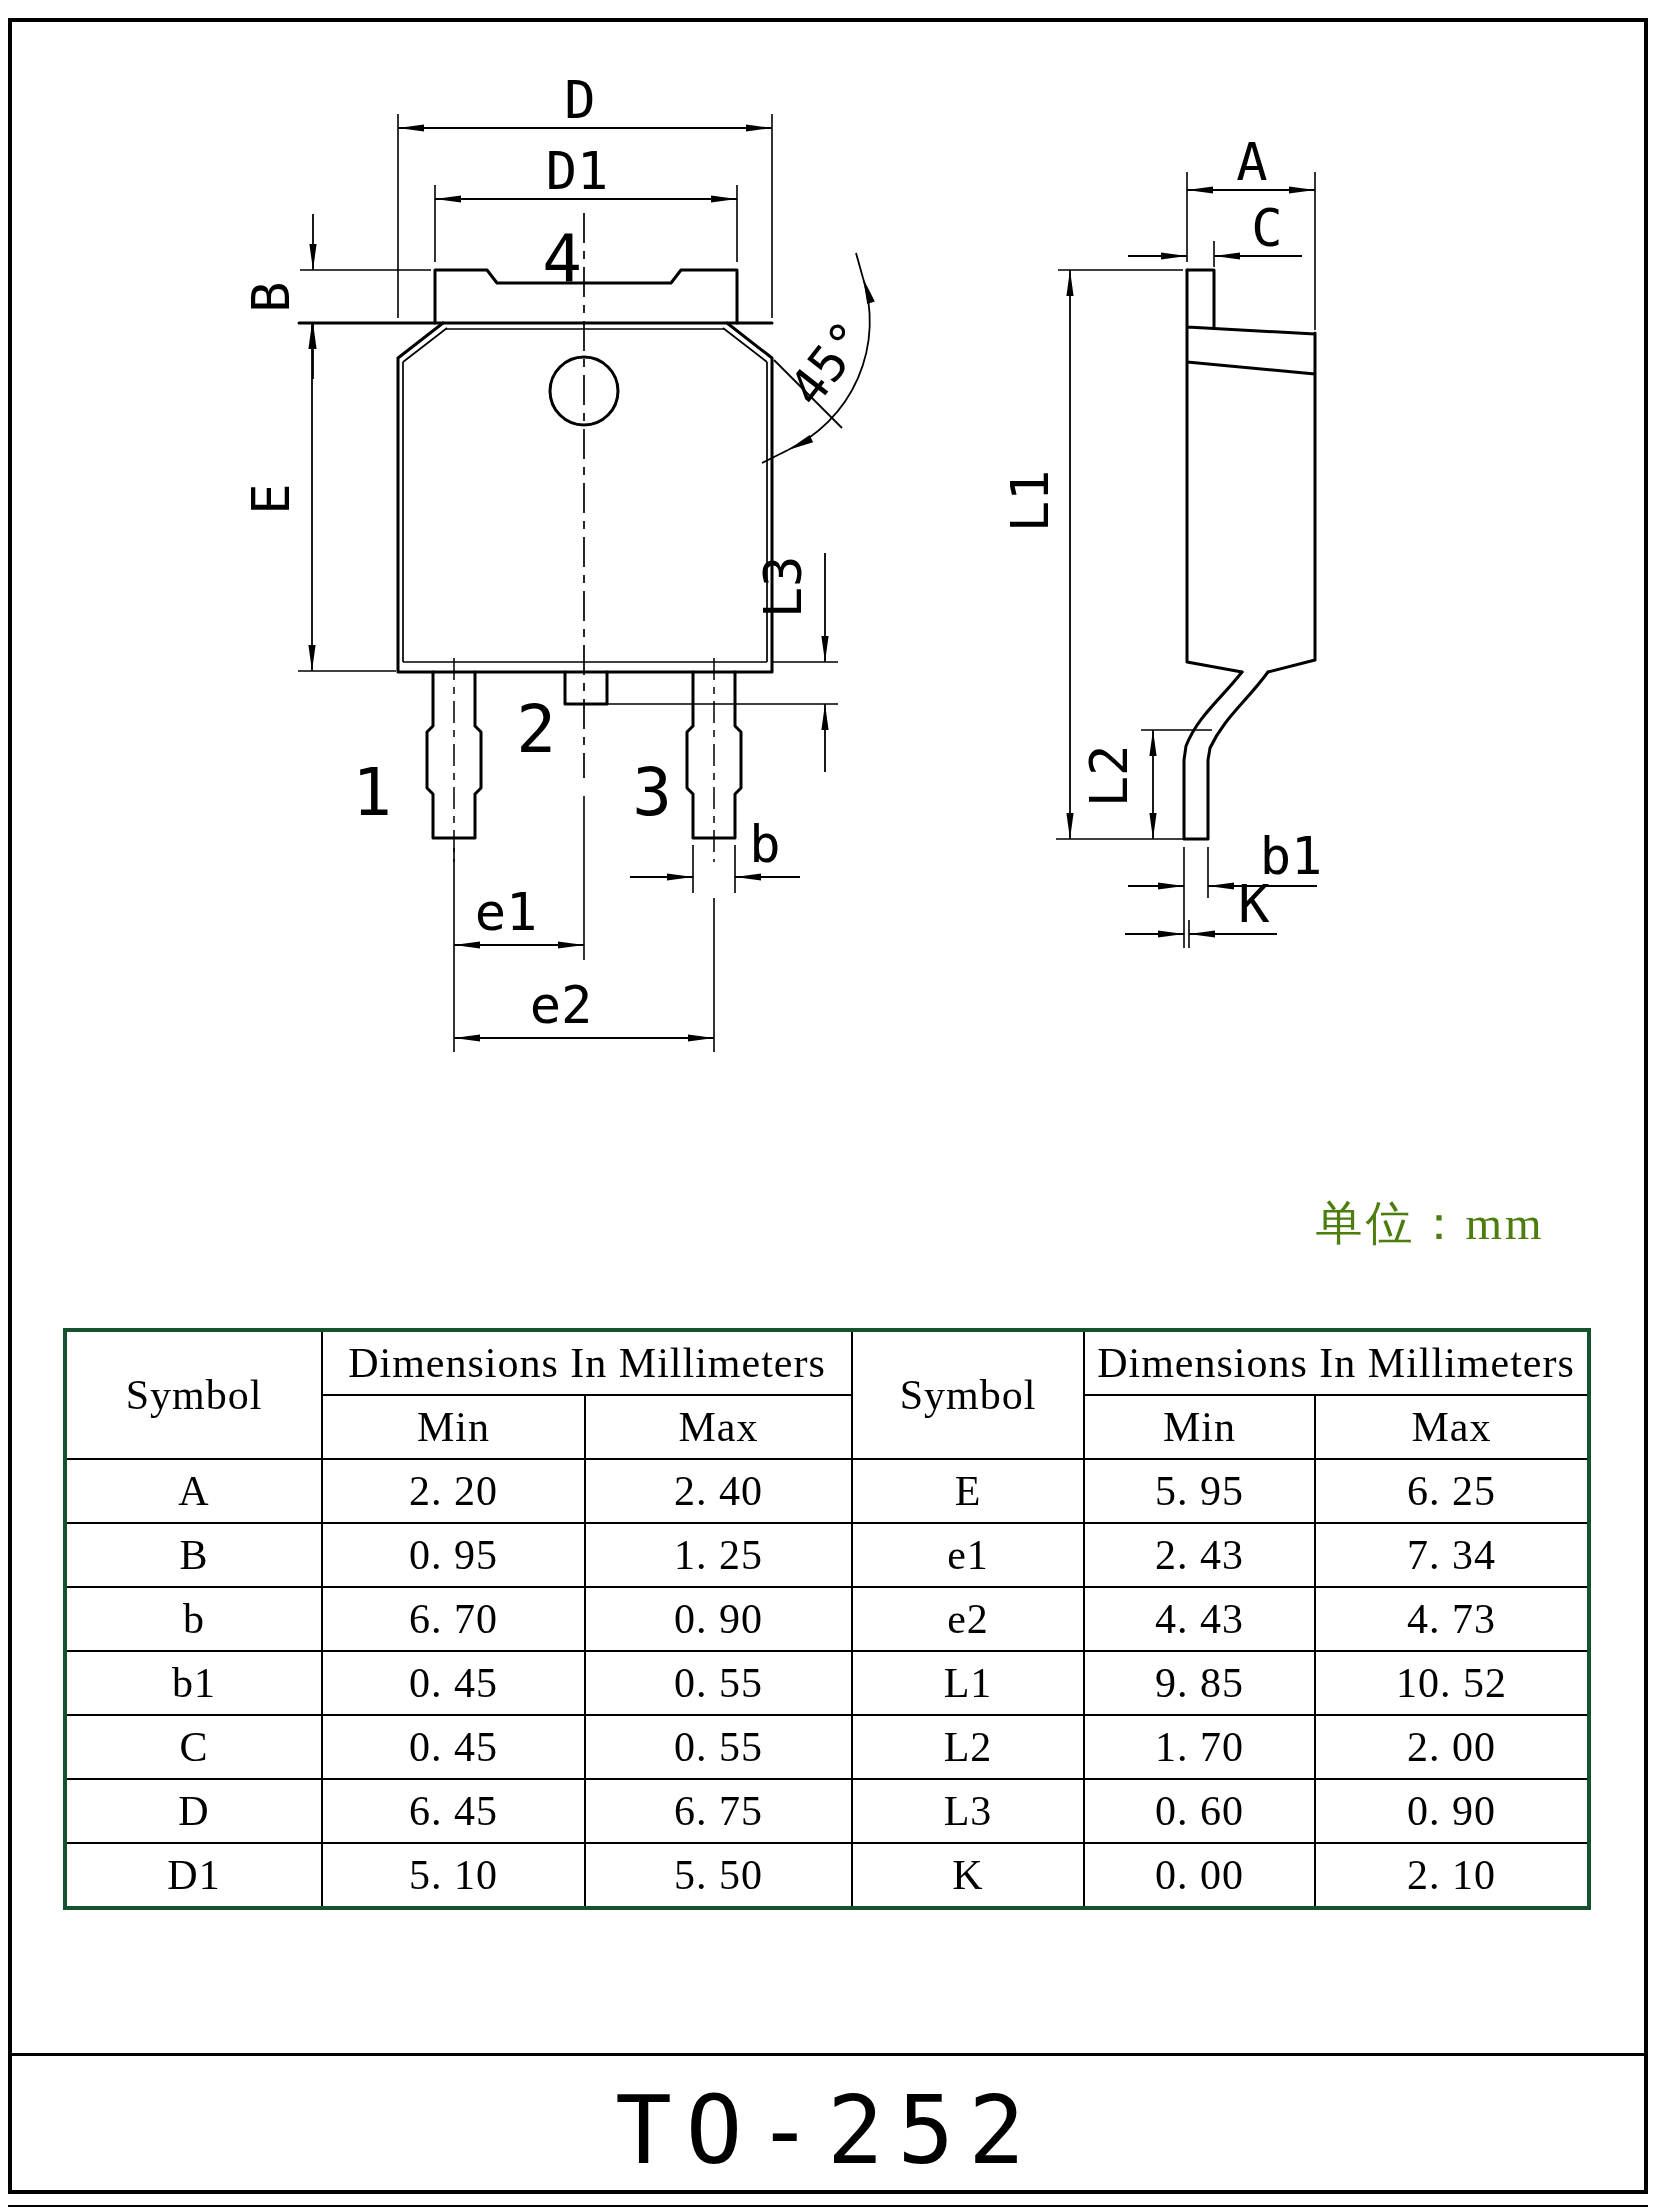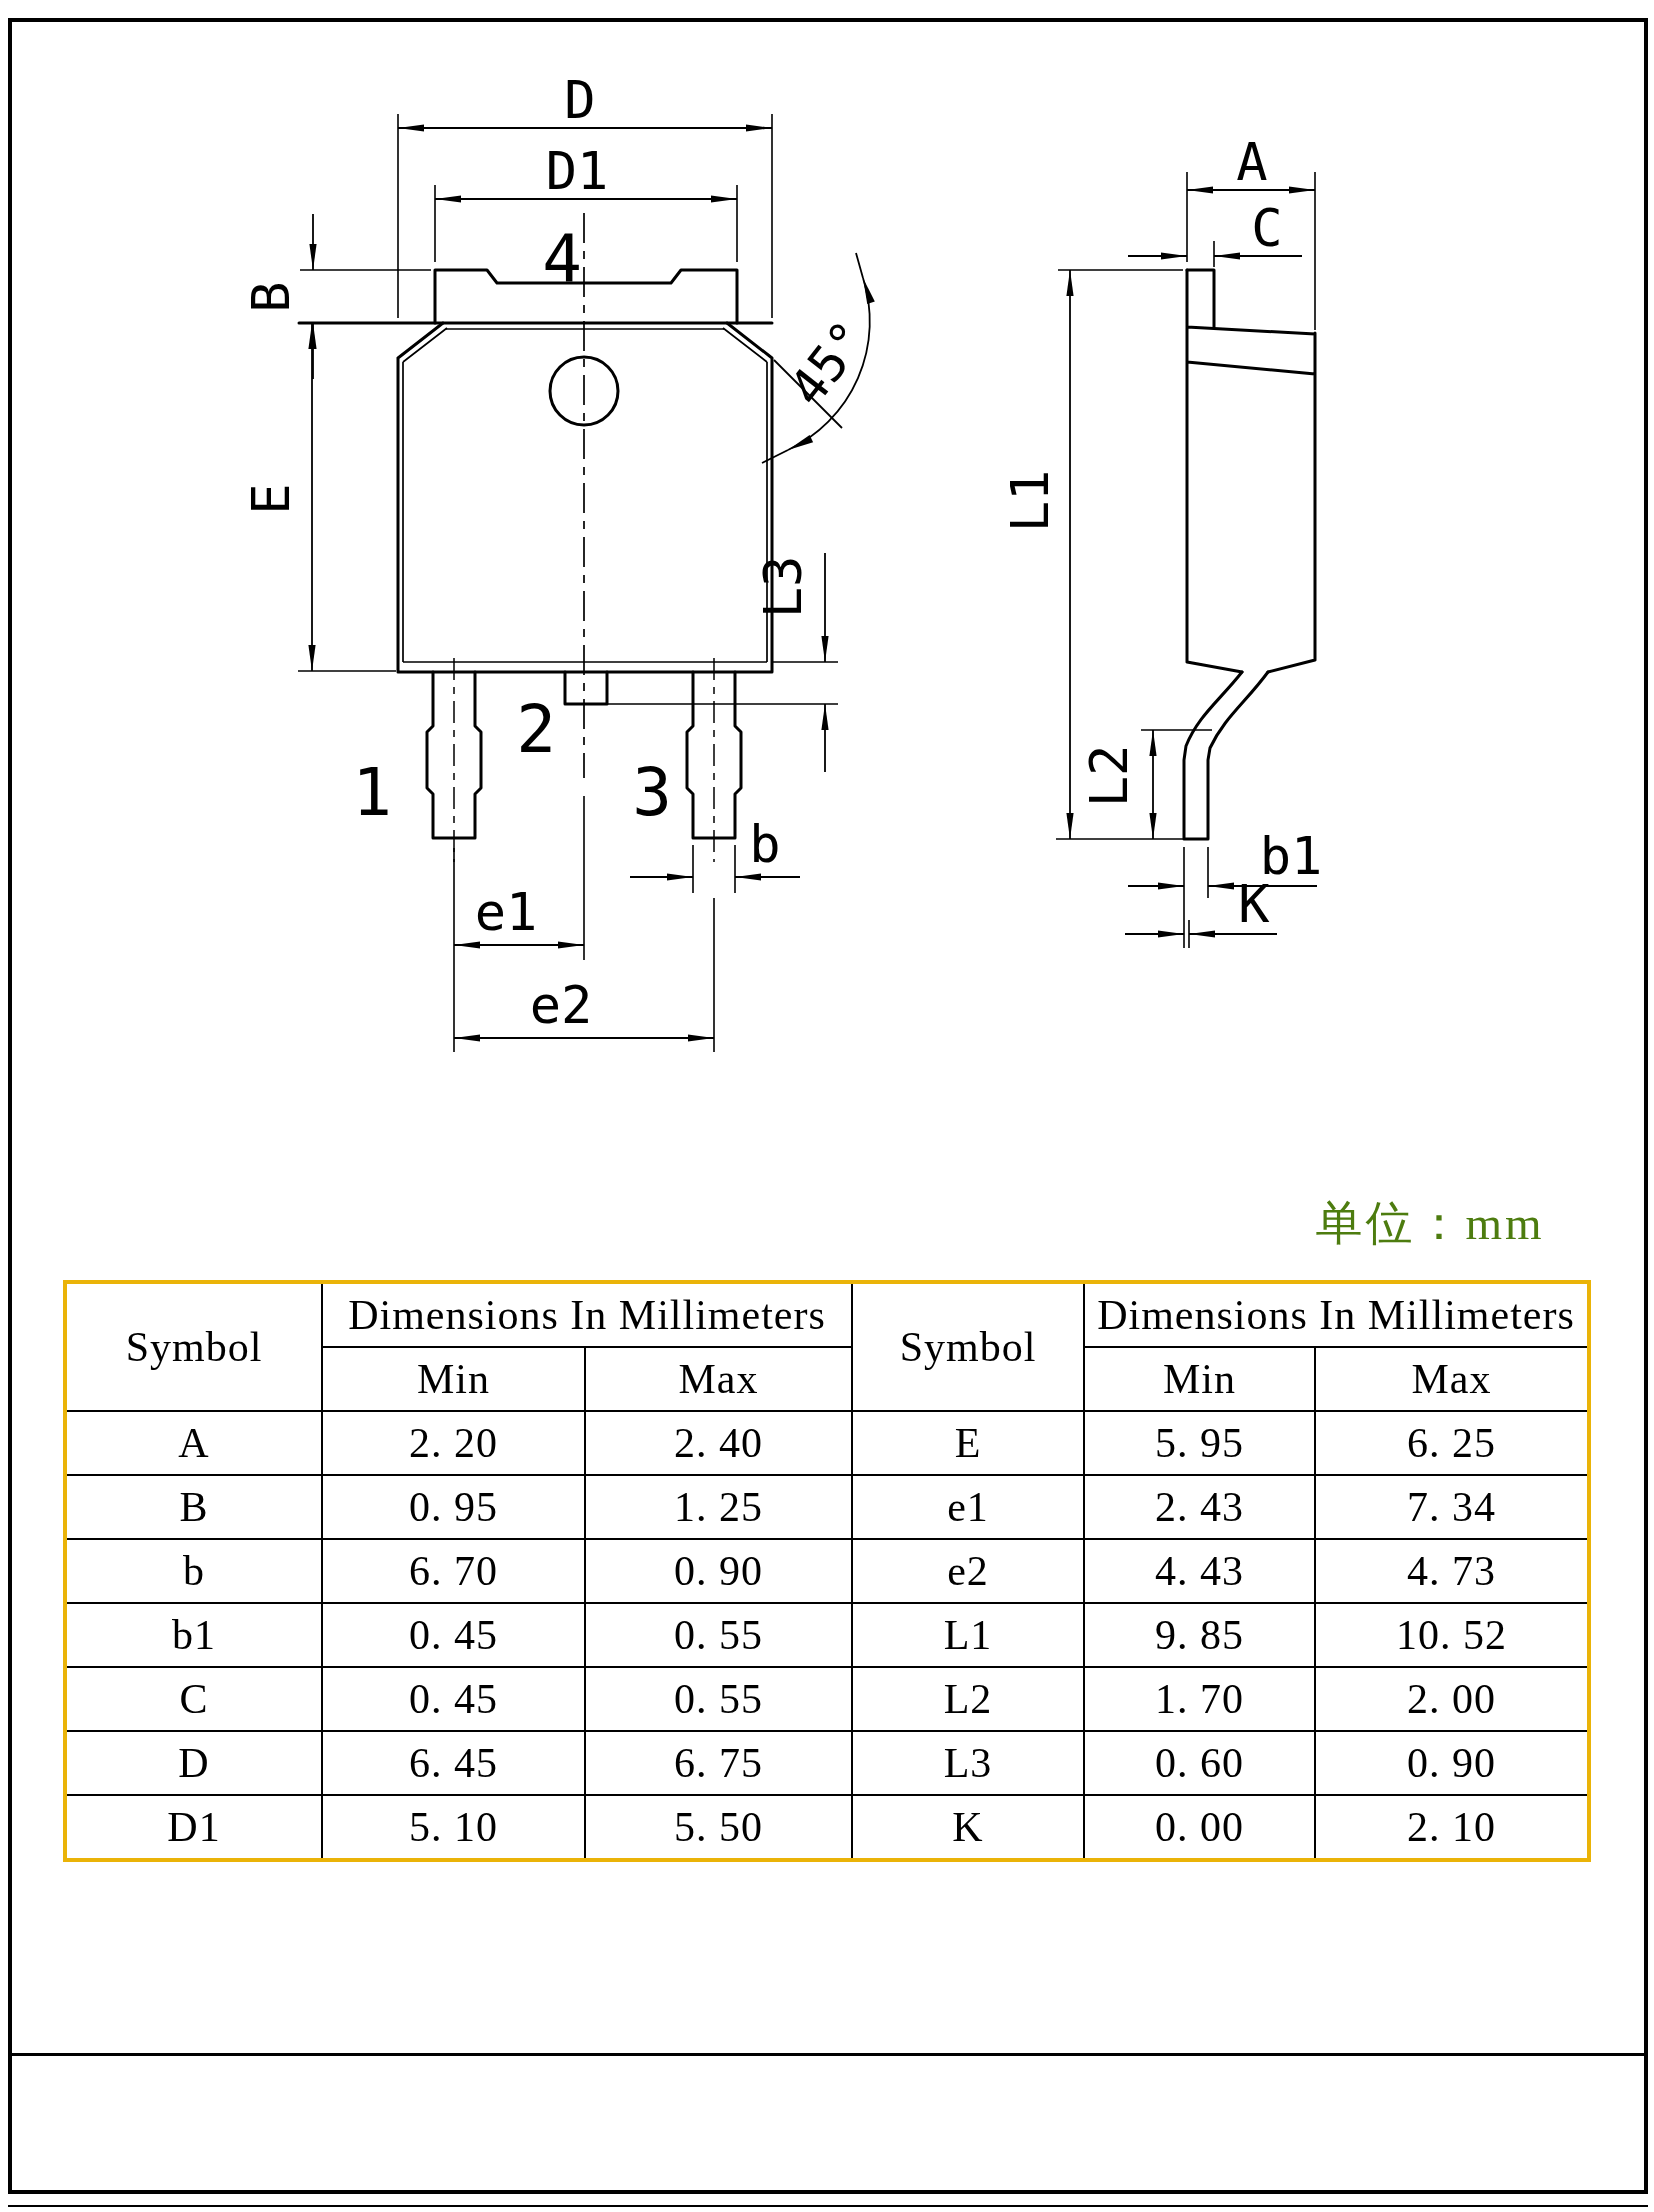--- a/index.html
+++ b/index.html
@@ -15,21 +15,21 @@
   .dim{stroke:#000;stroke-width:1.8;fill:none;}
   .ext{stroke:#000;stroke-width:1.6;fill:none;}
   .cl{stroke:#000;stroke-width:1.7;stroke-dasharray:30 8 8 8;fill:none;}
   .cl2{stroke:#000;stroke-width:1.5;stroke-dasharray:22 7 7 7;fill:none;}
   .dimtxt{font-family:"DejaVu Sans Mono",monospace;font-size:52px;fill:#000;text-anchor:middle;}
   .smalltxt{font-family:"DejaVu Sans Mono",monospace;font-size:50px;fill:#000;text-anchor:middle;}
   .pintxt{font-family:"DejaVu Sans Mono",monospace;font-size:66px;fill:#000;text-anchor:middle;}
   .unit-note{position:absolute;left:1270px;top:1192px;width:320px;text-align:center;
         font-family:"Liberation Serif","DejaVu Sans",serif;font-size:47px;letter-spacing:3px;color:#4d7c0f;}
   .tbl-wrap{position:absolute;left:63px;top:1280px;}
-  table.dims{border-collapse:collapse;table-layout:fixed;border:4px solid #eab308;}
+  table.dims{border-collapse:collapse;table-layout:fixed;border:4px solid #14532d;margin-top:48px;}
   table.dims td,table.dims th{border:2.5px solid #000;height:62px;text-align:center;vertical-align:middle;
         font-family:"Liberation Serif",serif;font-weight:normal;font-size:42px;color:#000;padding:0;
         letter-spacing:1px;white-space:nowrap;overflow:hidden;}
   .pkg-title{position:absolute;left:0;top:2076px;width:1654px;text-align:center;
         font-family:"DejaVu Sans Mono",monospace;font-size:94px;letter-spacing:14px;color:#000;}
 </style>
 </head>
 <body>
 
 <div class="page">
@@ -234,14 +234,15 @@
         <td>5. 10</td>
         <td>5. 50</td>
         <td>K</td>
         <td>0. 00</td>
         <td>2. 10</td>
       </tr>
     </tbody>
       </table>
   </div>
 
+  <div class="pkg-title">TO-252</div>
 
 </div>
 
 </body></html>

